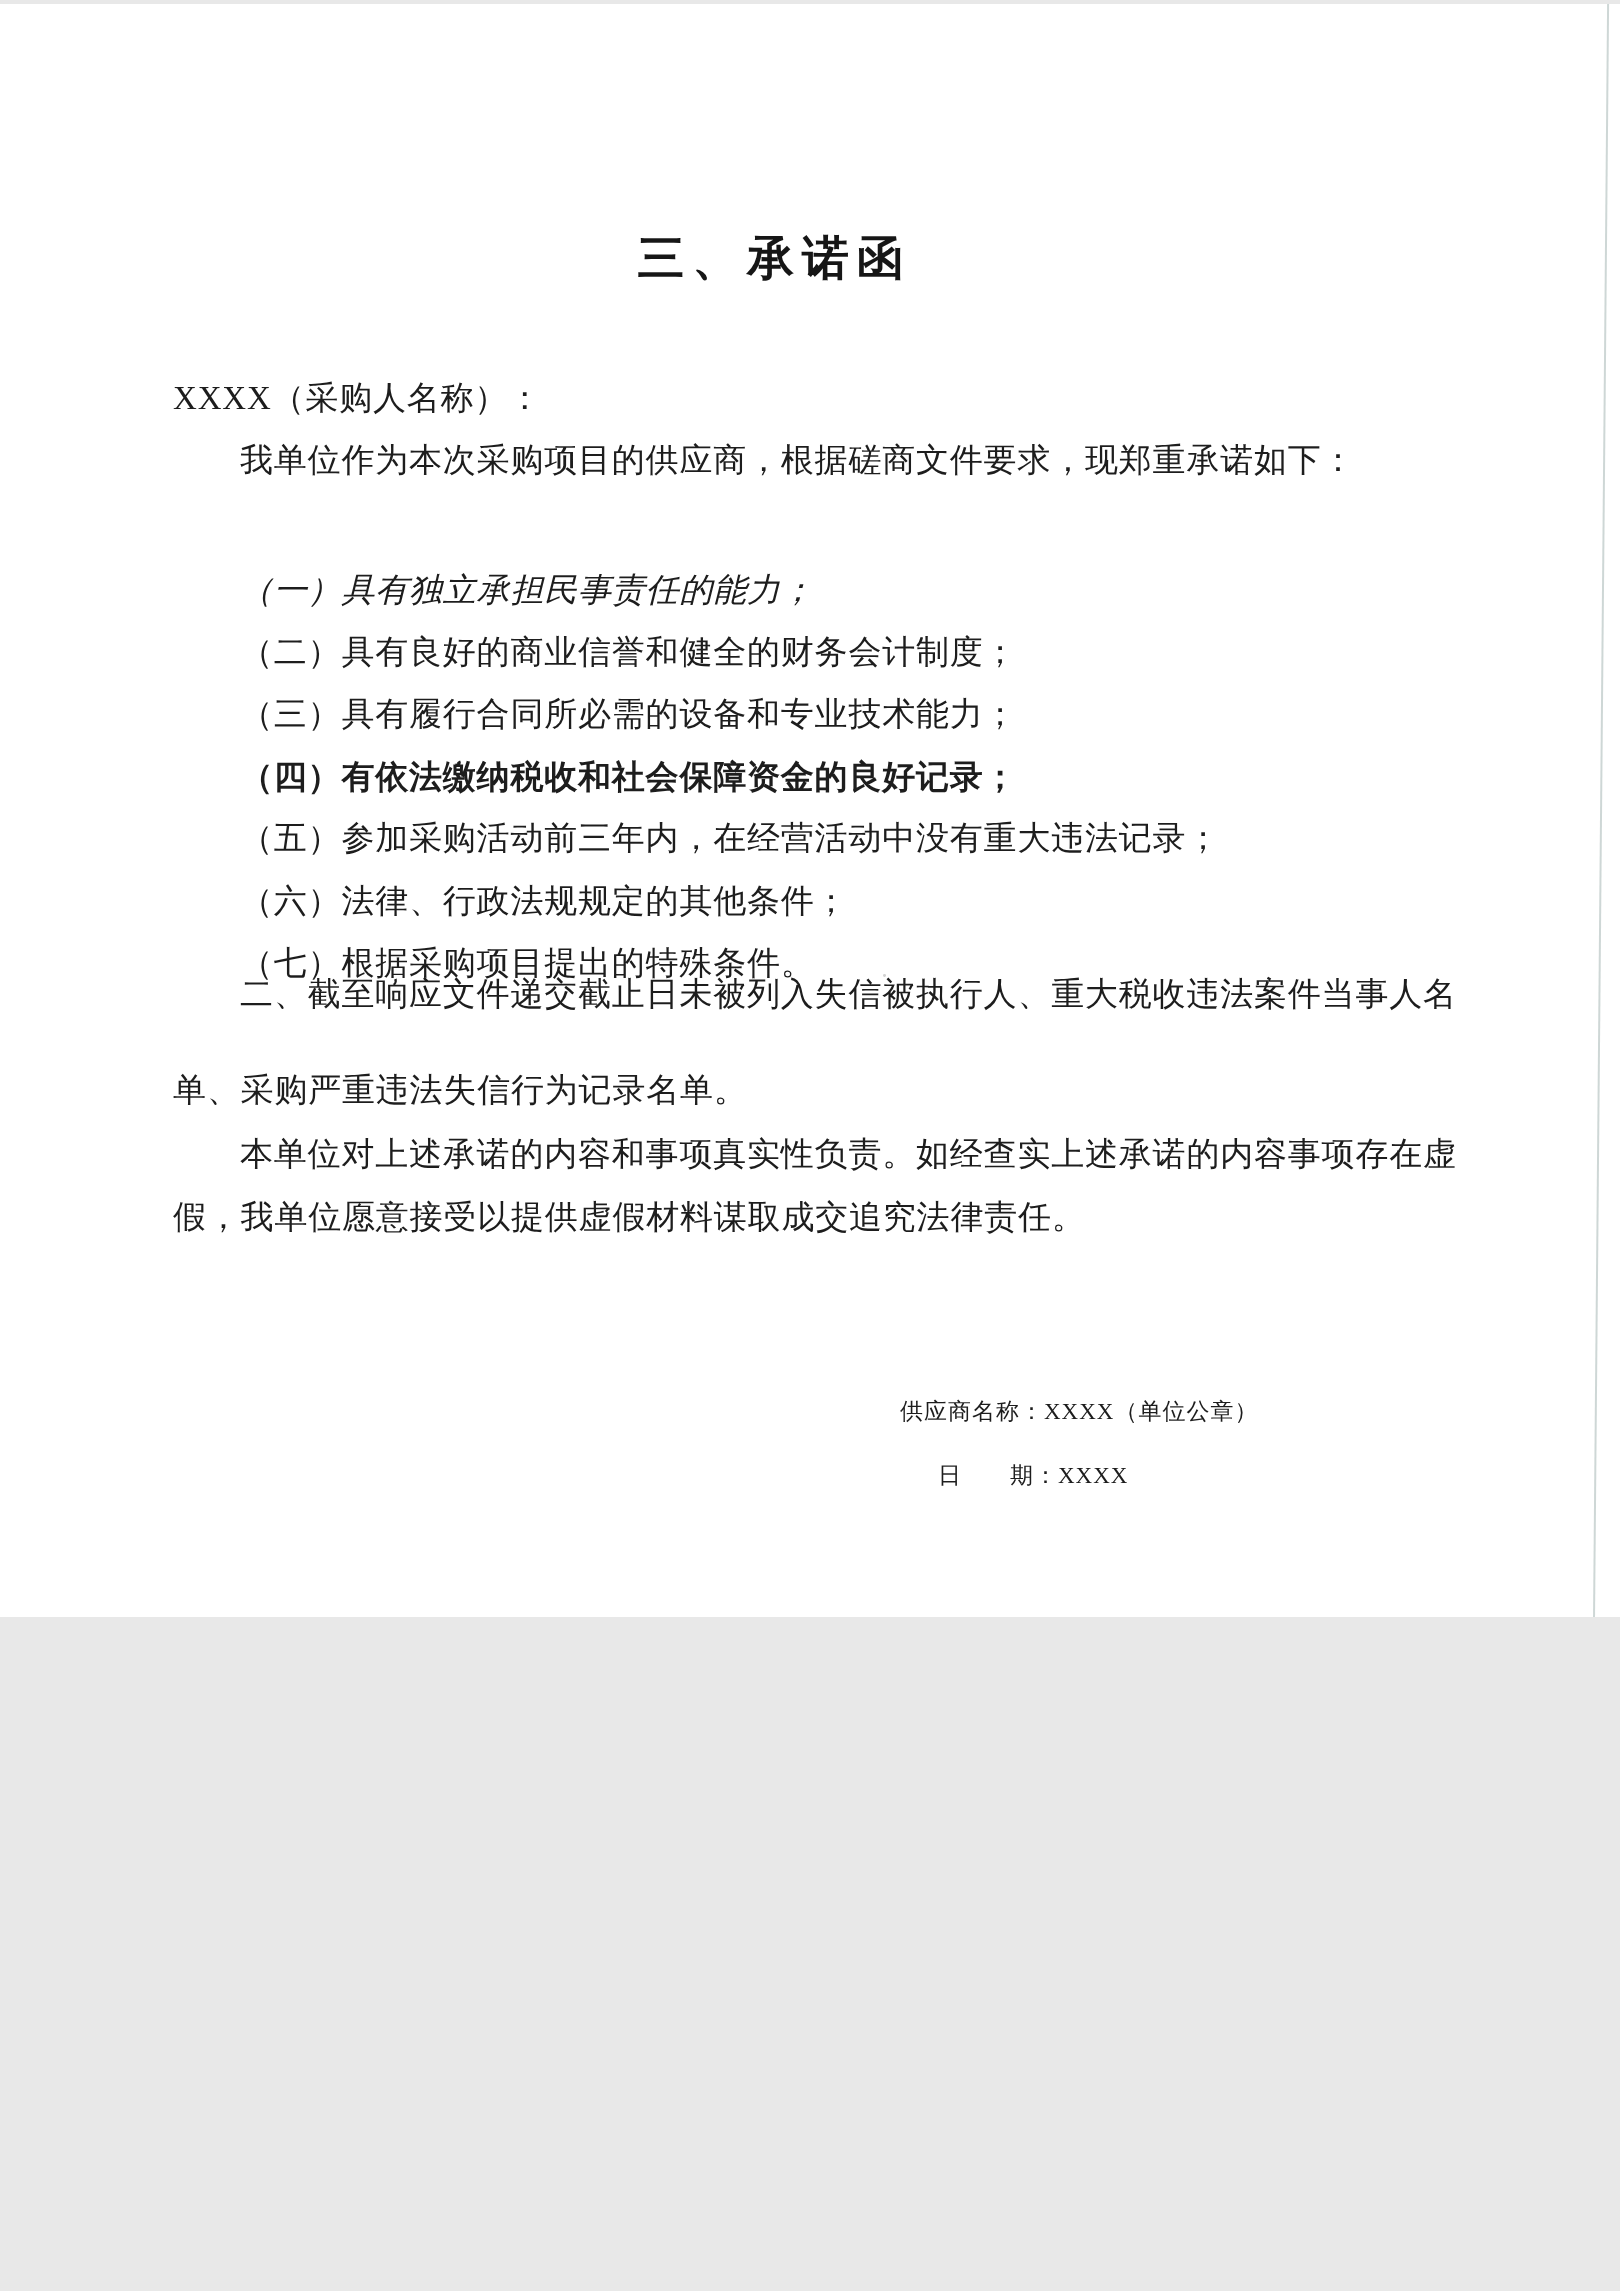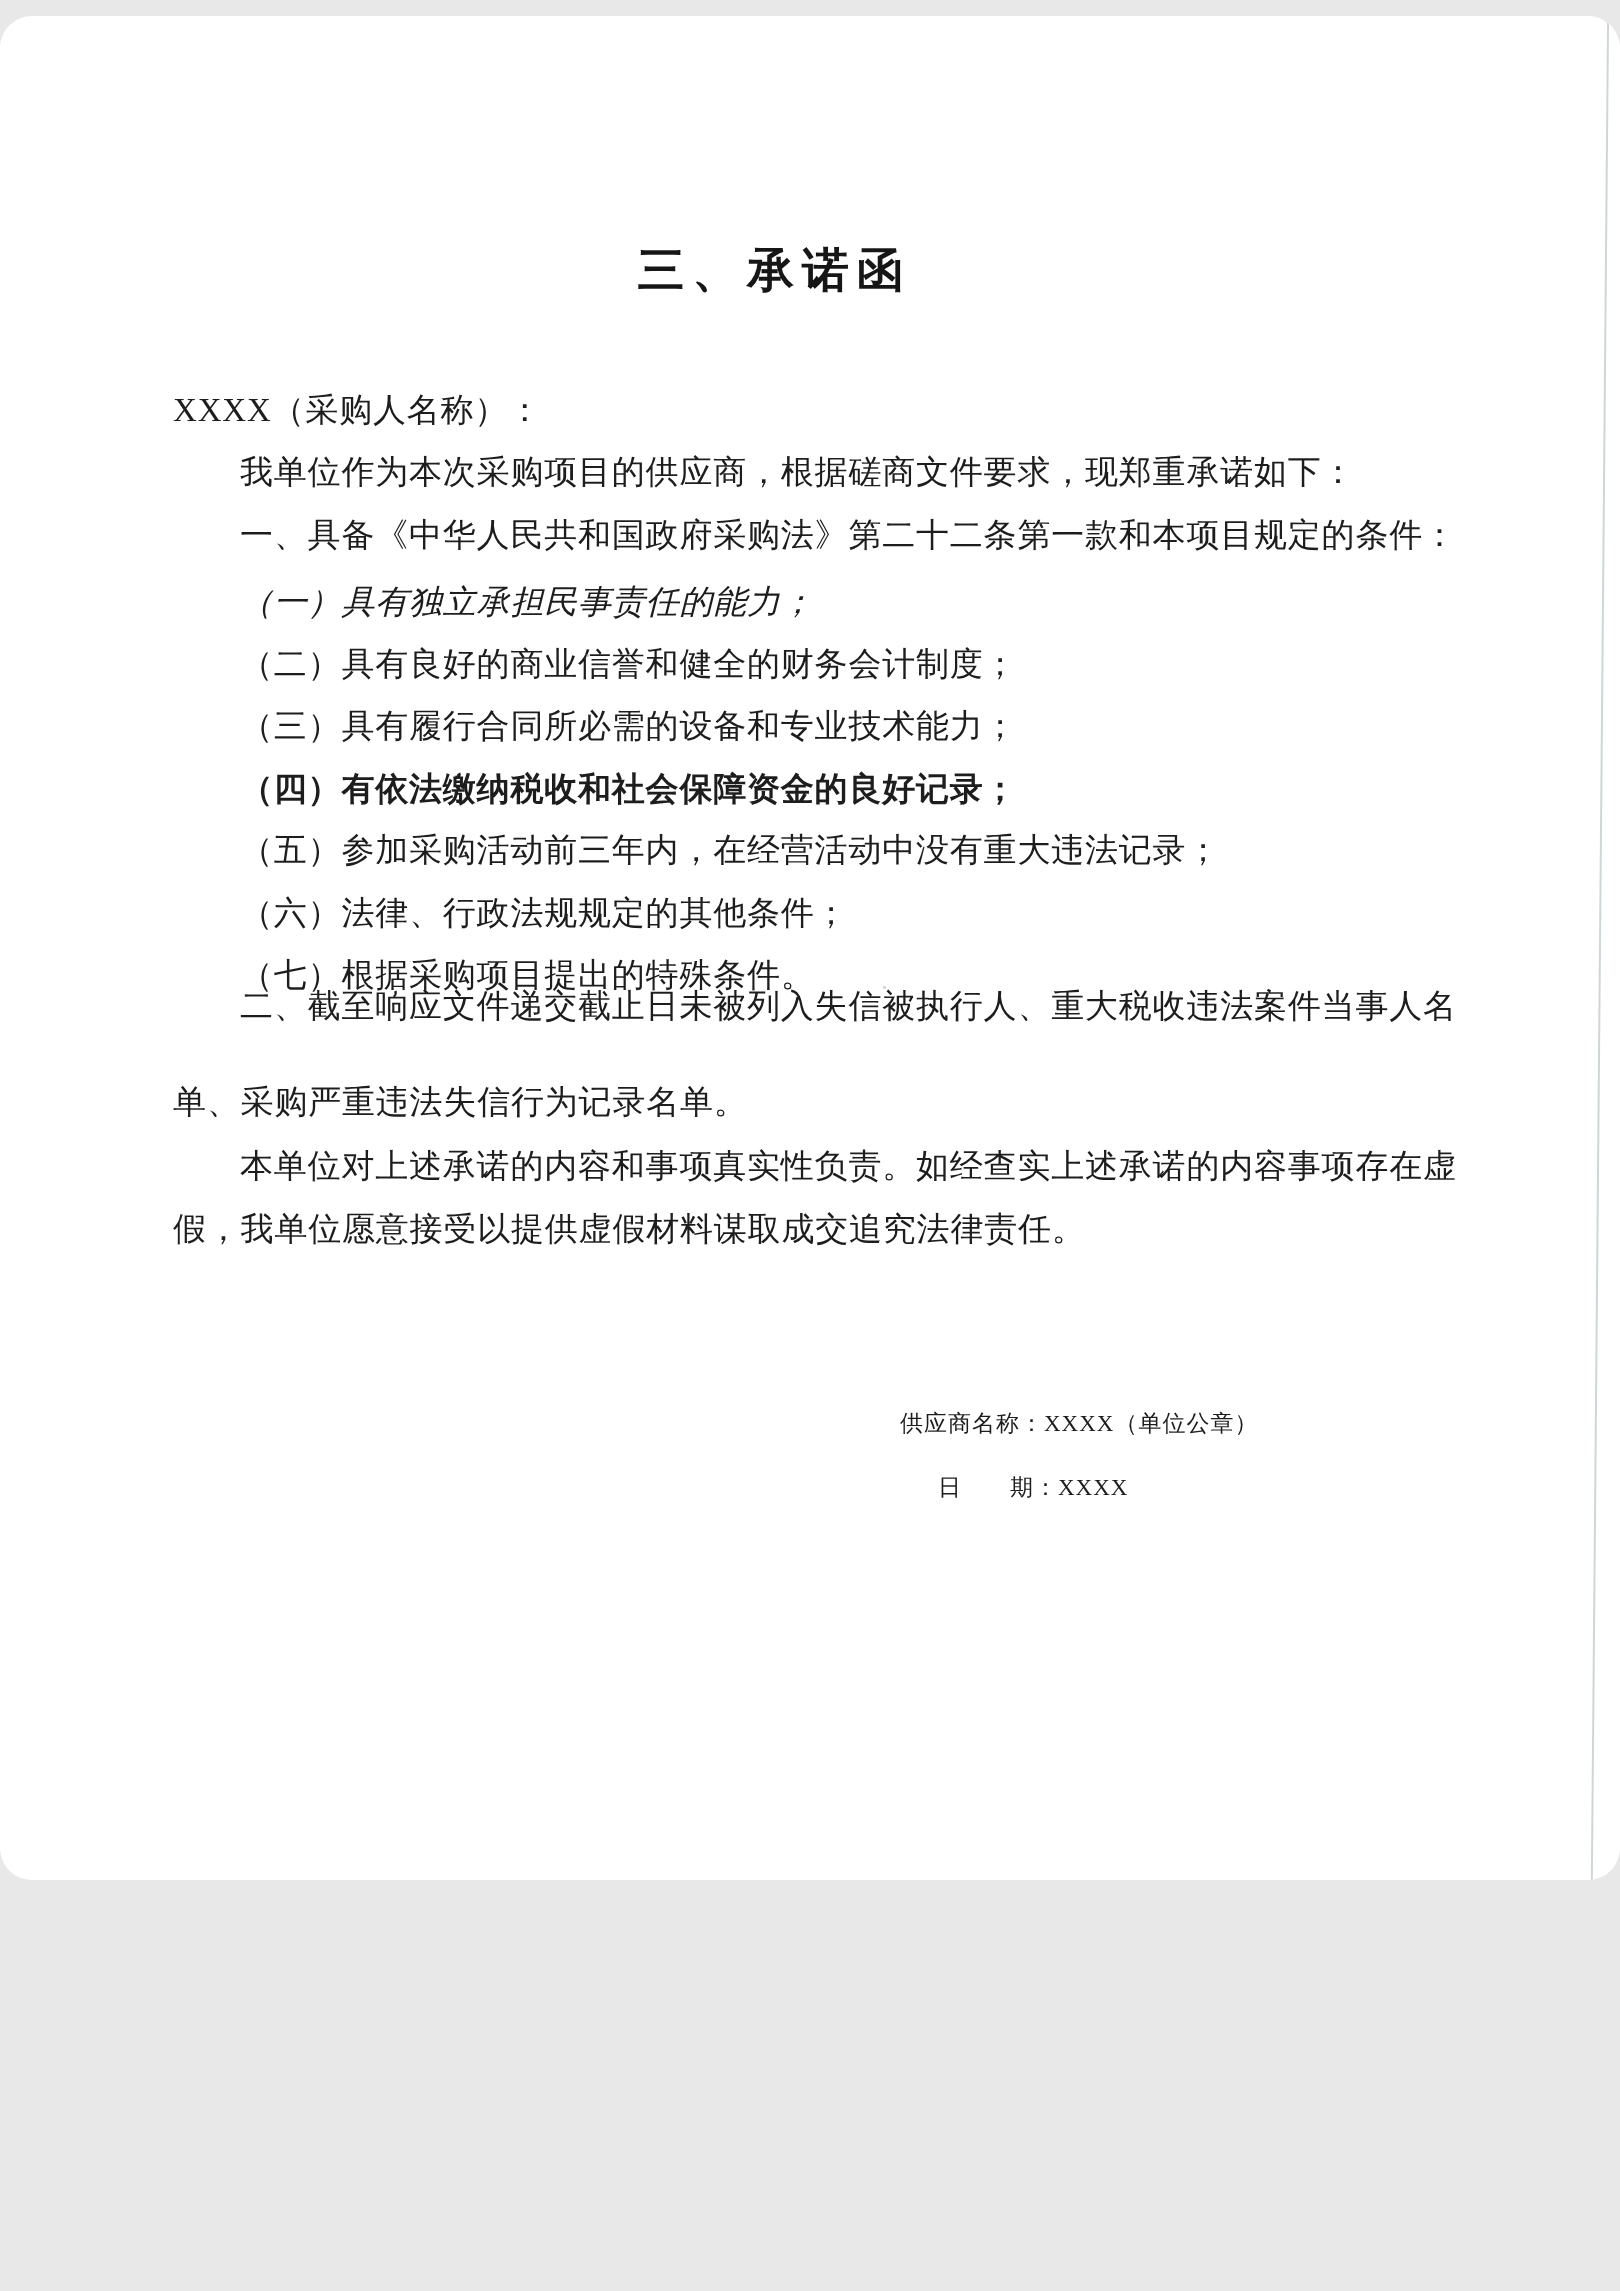--- a/index.html
+++ b/index.html
@@ -3,27 +3,26 @@
 <meta charset="utf-8">
 <style>
   html, body {
     margin: 0;
     padding: 0;
     background: #e8e8e8;
   }
   .page {
     position: relative;
     width: 1620px;
-    height: 1864px;
-    margin: 16px auto;
+    height: 1613px;
+    margin: 4px auto;
     background: #ffffff;
     overflow: hidden;
     font-family: "Liberation Serif", "DejaVu Serif", serif;
     color: #1d1d1d;
-    border-radius: 32px;
   }
   .doc-title {
     position: absolute;
     top: 223px;
     left: 0;
     width: 1549px;
     text-align: center;
     font-size: 47px;
     font-weight: bold;
     letter-spacing: 7.8px;
@@ -79,21 +78,20 @@
 </style>
 </head>
 <body>
 
 <div class="page">
 
   <div class="doc-title">三、承诺函</div>
 
   <div class="line" style="left:173px; top:376px;">XXXX（采购人名称）：</div>
   <div class="line" style="left:240px; top:438px;">我单位作为本次采购项目的供应商，根据磋商文件要求，现郑重承诺如下：</div>
-  <div class="line" style="left:240px; top:501px;">一、具备《中华人民共和国政府采购法》第二十二条第一款和本项目规定的条件：</div>
   <div class="line" style="left:240px; top:568px;font-style:italic;">（一）具有独立承担民事责任的能力；</div>
   <div class="line" style="left:240px; top:630px;">（二）具有良好的商业信誉和健全的财务会计制度；</div>
   <div class="line" style="left:240px; top:692px;">（三）具有履行合同所必需的设备和专业技术能力；</div>
   <div class="line" style="left:240px; top:755px;font-weight:bold;">（四）有依法缴纳税收和社会保障资金的良好记录；</div>
   <div class="line" style="left:240px; top:816px;">（五）参加采购活动前三年内，在经营活动中没有重大违法记录；</div>
   <div class="line" style="left:240px; top:879px;">（六）法律、行政法规规定的其他条件；</div>
   <div class="line" style="left:240px; top:941px;">（七）根据采购项目提出的特殊条件。</div>
   <div class="line" style="left:240px; top:972px;">二、截至响应文件递交截止日未被列入失信被执行人、重大税收违法案件当事人名</div>
   <div class="line" style="left:173px; top:1068px;">单、采购严重违法失信行为记录名单。</div>
   <div class="line" style="left:173px; top:1195px;">假，我单位愿意接受以提供虚假材料谋取成交追究法律责任。</div>

